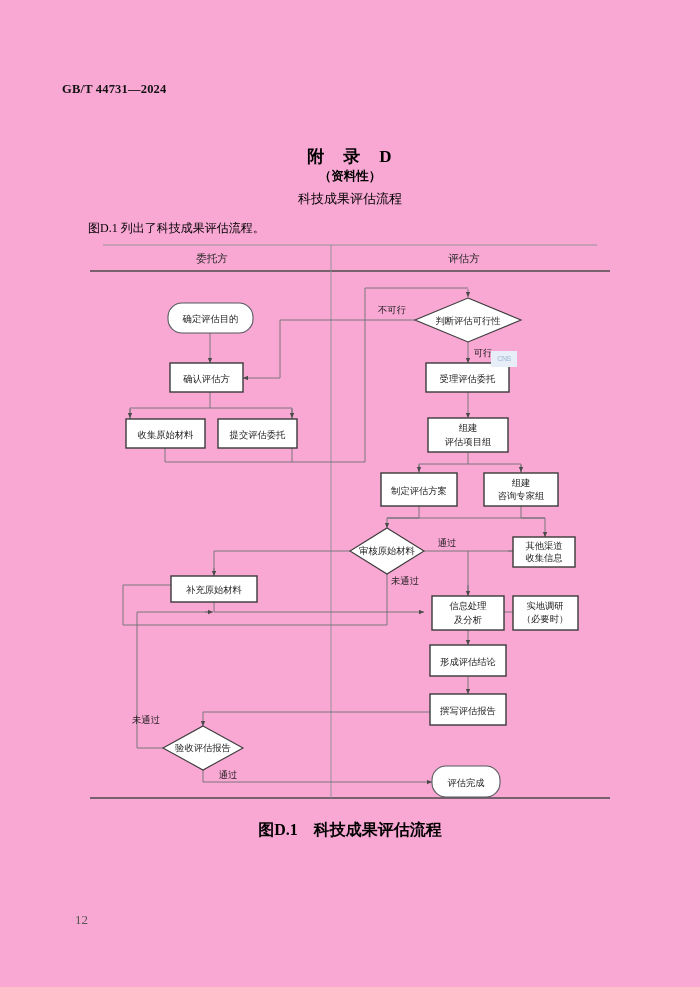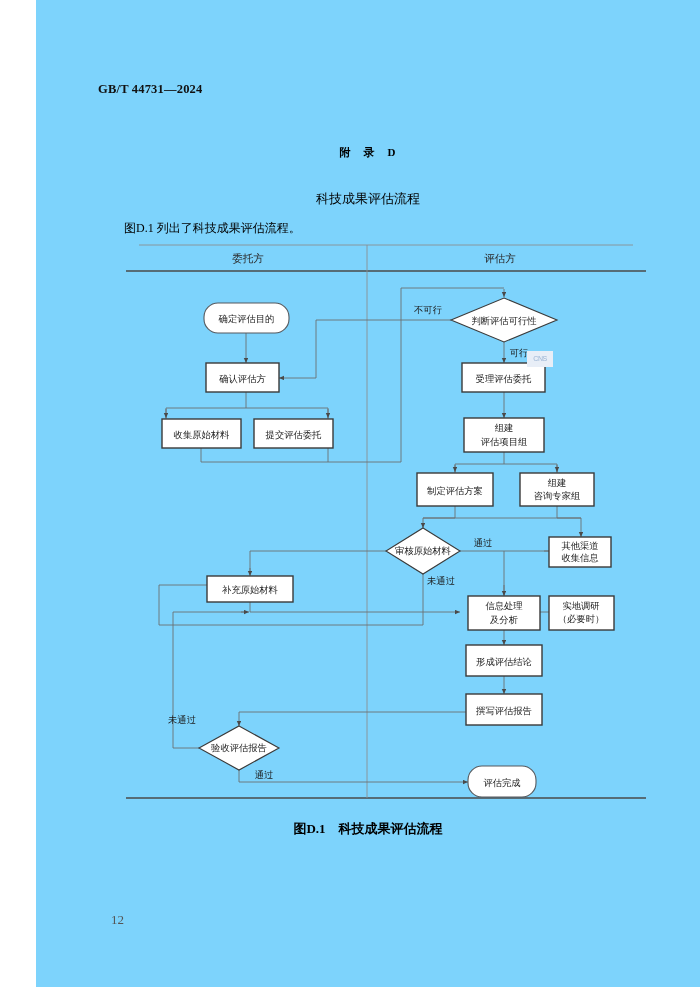--- a/index.html
+++ b/index.html
@@ -11,39 +11,38 @@
     width: 700px;
     height: 987px;
     position: relative;
     font-family: "Liberation Serif", "DejaVu Serif", serif;
     color: #000000;
     overflow: hidden;
   }
   .page {
     position: absolute;
     inset: 0;
-    background: #7dd3fc;
-    margin-left: 36px;
+    background: #f9a8d4;
   }
   .header-code {
     position: absolute;
     left: 62px;
     top: 82px;
     font-size: 12.5px;
     font-weight: bold;
     letter-spacing: 0.2px;
     color: #111;
   }
   .annex-title {
     position: absolute;
     left: 0;
     right: 0;
     top: 145px;
     text-align: center;
-    font-size: 11px;
+    font-size: 17px;
     font-weight: bold;
     letter-spacing: 1px;
   }
   .annex-sub {
     position: absolute;
     left: 0;
     right: 0;
     top: 168px;
     text-align: center;
     font-size: 12.5px;
@@ -63,21 +62,21 @@
     left: 88px;
     top: 220px;
     font-size: 12px;
   }
   .fig-caption {
     position: absolute;
     left: 0;
     right: 0;
     top: 820px;
     text-align: center;
-    font-size: 13px;
+    font-size: 16px;
     font-weight: bold;
   }
   .page-number {
     position: absolute;
     left: 75px;
     top: 912px;
     font-size: 13px;
     color: #555;
   }
   #flow-svg {
@@ -148,20 +147,21 @@
   }
 </style>
 </head>
 <body>
 
 <div class="page">
 
   <div class="header-code">GB/T 44731—2024</div>
 
   <div class="annex-title">附　录　D</div>
+  <div class="annex-sub">（资料性）</div>
   <div class="annex-name">科技成果评估流程</div>
 
   <div class="intro-text">图D.1 列出了科技成果评估流程。</div>
 
   <svg id="flow-svg" width="700" height="987">
     <defs>
       <marker id="arr" markerWidth="7" markerHeight="7" refX="6" refY="2.6" orient="auto" markerUnits="strokeWidth">
         <path d="M0,0 L6,2.6 L0,5.2 z" fill="#4a4a4a"></path>
       </marker>
     </defs>

